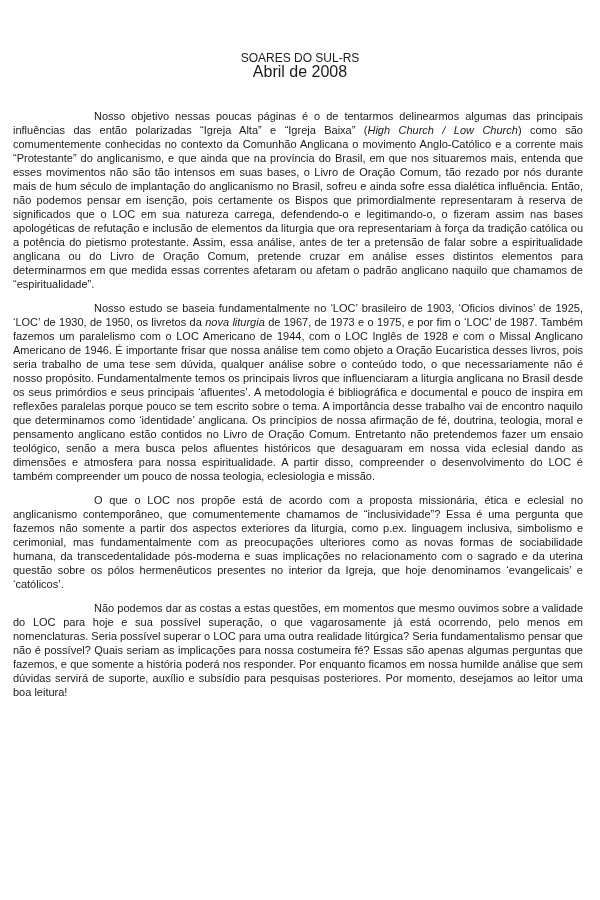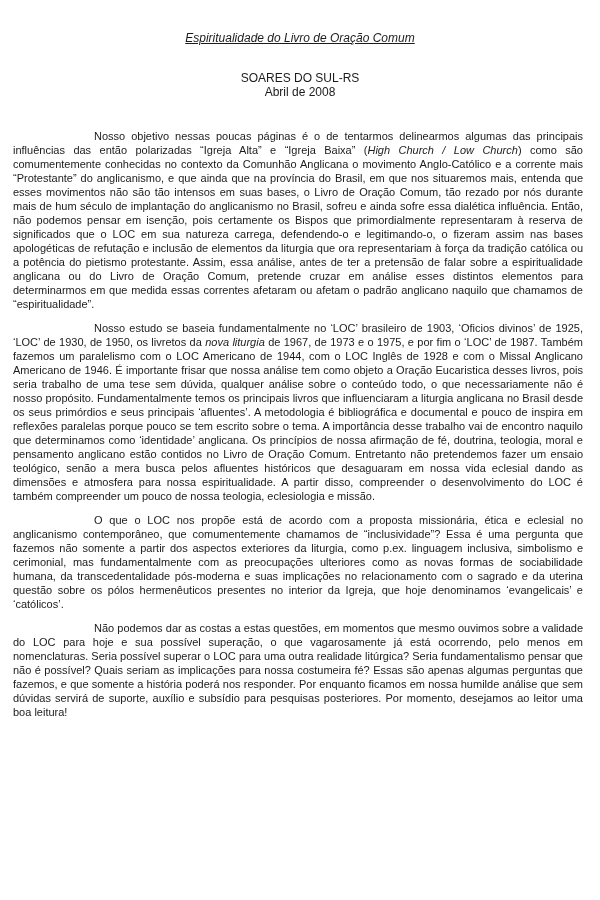--- a/index.html
+++ b/index.html
@@ -35,21 +35,21 @@
     margin-top: 33px;
   }
   .doc-place {
     text-align: center;
     font-size: 12px;
     line-height: 14px;
     margin-top: 26px;
   }
   .doc-date {
     text-align: center;
-    font-size: 12px;
+    font-size: 16px;
     line-height: 14px;
   }
   .section-heading {
     font-size: 12px;
     font-weight: bold;
     line-height: 14px;
     margin: 32px 0 0 0;
   }
   .para {
     font-size: 11px;
@@ -63,21 +63,20 @@
   }
   .italic {
     font-style: italic;
   }
 </style>
 </head>
 <body>
 
 <div class="page">
 
-  <div class="doc-title">Espiritualidade do Livro de Oração Comum</div>
 
 
   <div class="doc-place">SOARES DO SUL-RS</div>
 
   <div class="doc-date">Abril de 2008</div>
 
 
   <p class="para first"><span>Nosso objetivo nessas poucas páginas é o de tentarmos delinearmos algumas das principais influências das então polarizadas “Igreja Alta” e “Igreja Baixa” (</span><span class="italic">High Church / Low Church</span><span>) como são comumentemente conhecidas no contexto da Comunhão Anglicana o movimento Anglo-Católico e a corrente mais “Protestante” do anglicanismo, e que ainda que na província do Brasil, em que nos situaremos mais, entenda que esses movimentos não são tão intensos em suas bases, o Livro de Oração Comum, tão rezado por nós durante mais de hum século de implantação do anglicanismo no Brasil, sofreu e ainda sofre essa dialética influência. Então, não podemos pensar em isenção, pois certamente os Bispos que primordialmente representaram à reserva de significados que o LOC em sua natureza carrega, defendendo-o e legitimando-o, o fizeram assim nas bases apologéticas de refutação e inclusão de elementos da liturgia que ora representariam à força da tradição católica ou a potência do pietismo protestante. Assim, essa análise, antes de ter a pretensão de falar sobre a espiritualidade anglicana ou do Livro de Oração Comum, pretende cruzar em análise esses distintos elementos para determinarmos em que medida essas correntes afetaram ou afetam o padrão anglicano naquilo que chamamos de “espiritualidade”.</span></p>
 
   <p class="para"><span>Nosso estudo se baseia fundamentalmente no ‘LOC’ brasileiro de 1903, ‘Oficios divinos’ de 1925, ‘LOC’ de 1930, de 1950, os livretos da </span><span class="italic">nova liturgia</span><span> de 1967, de 1973 e o 1975, e por fim o ‘LOC’ de 1987. Também fazemos um paralelismo com o LOC Americano de 1944, com o LOC Inglês de 1928 e com o Missal Anglicano Americano de 1946. É importante frisar que nossa análise tem como objeto a Oração Eucaristica desses livros, pois seria trabalho de uma tese sem dúvida, qualquer análise sobre o conteúdo todo, o que necessariamente não é nosso propósito. Fundamentalmente temos os principais livros que influenciaram a liturgia anglicana no Brasil desde os seus primórdios e seus principais ‘afluentes’. A metodologia é bibliográfica e documental e pouco de inspira em reflexões paralelas porque pouco se tem escrito sobre o tema. A importância desse trabalho vai de encontro naquilo que determinamos como ‘identidade’ anglicana. Os princípios de nossa afirmação de fé, doutrina, teologia, moral e pensamento anglicano estão contidos no Livro de Oração Comum. Entretanto não pretendemos fazer um ensaio teológico, senão a mera busca pelos afluentes históricos que desaguaram em nossa vida eclesial dando as dimensões e atmosfera para nossa espiritualidade. A partir disso, compreender o desenvolvimento do LOC é também compreender um pouco de nossa teologia, eclesiologia e missão.</span></p>

